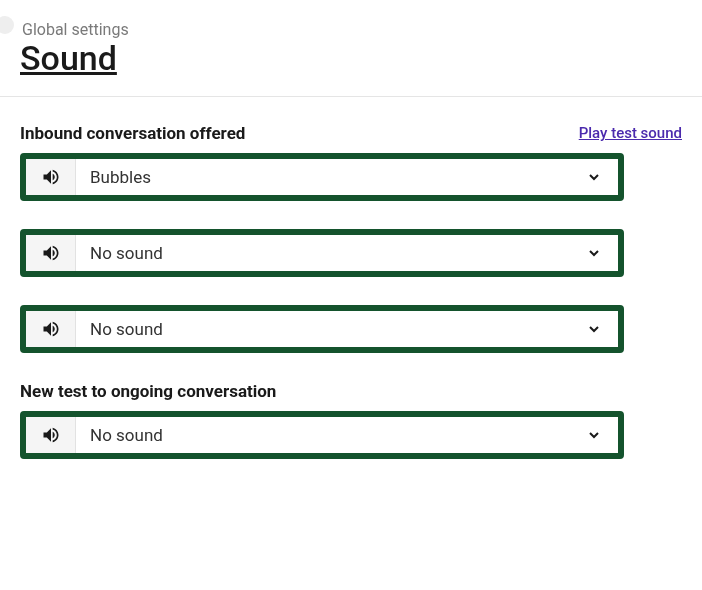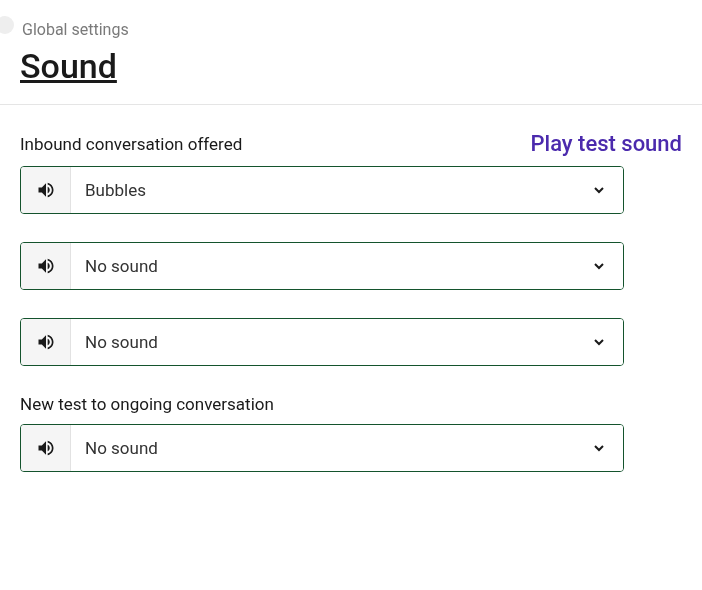--- a/index.html
+++ b/index.html
@@ -25,21 +25,21 @@
       top: 16px;
       width: 18px;
       height: 18px;
       border-radius: 50%;
       background: #eeeeee;
     }
     .breadcrumb {
       font-size: 16px;
       color: #7a7a7a;
       margin-left: 2px;
-      margin-bottom: 8px;
+      margin-bottom: 0;
     }
     .page-title {
       font-size: 34px;
       font-weight: 500;
       color: #1a1a1a;
       line-height: 1.15;
       text-decoration: underline;
     }
     .content {
       padding: 26px 20px 20px 20px;
@@ -48,32 +48,33 @@
       margin-bottom: 28px;
     }
     .setting-header {
       display: flex;
       justify-content: space-between;
       align-items: center;
       margin-bottom: 10px;
     }
     .setting-label {
       font-size: 17px;
-      font-weight: 400;
+      font-weight: 700;
       color: #1a1a1a;
     }
     .play-link {
-      font-size: 22px;
+      font-size: 15px;
       font-weight: 500;
       color: #4b2aad;
       cursor: pointer;
+      text-decoration: underline;
     }
     .select-wrapper {
       display: flex;
-      border: 1px solid #14532d;
+      border: 6px solid #14532d;
       border-radius: 4px;
       height: 48px;
       overflow: hidden;
       width: 604px;
     }
     .select-icon-box {
       width: 50px;
       display: flex;
       align-items: center;
       justify-content: center;

